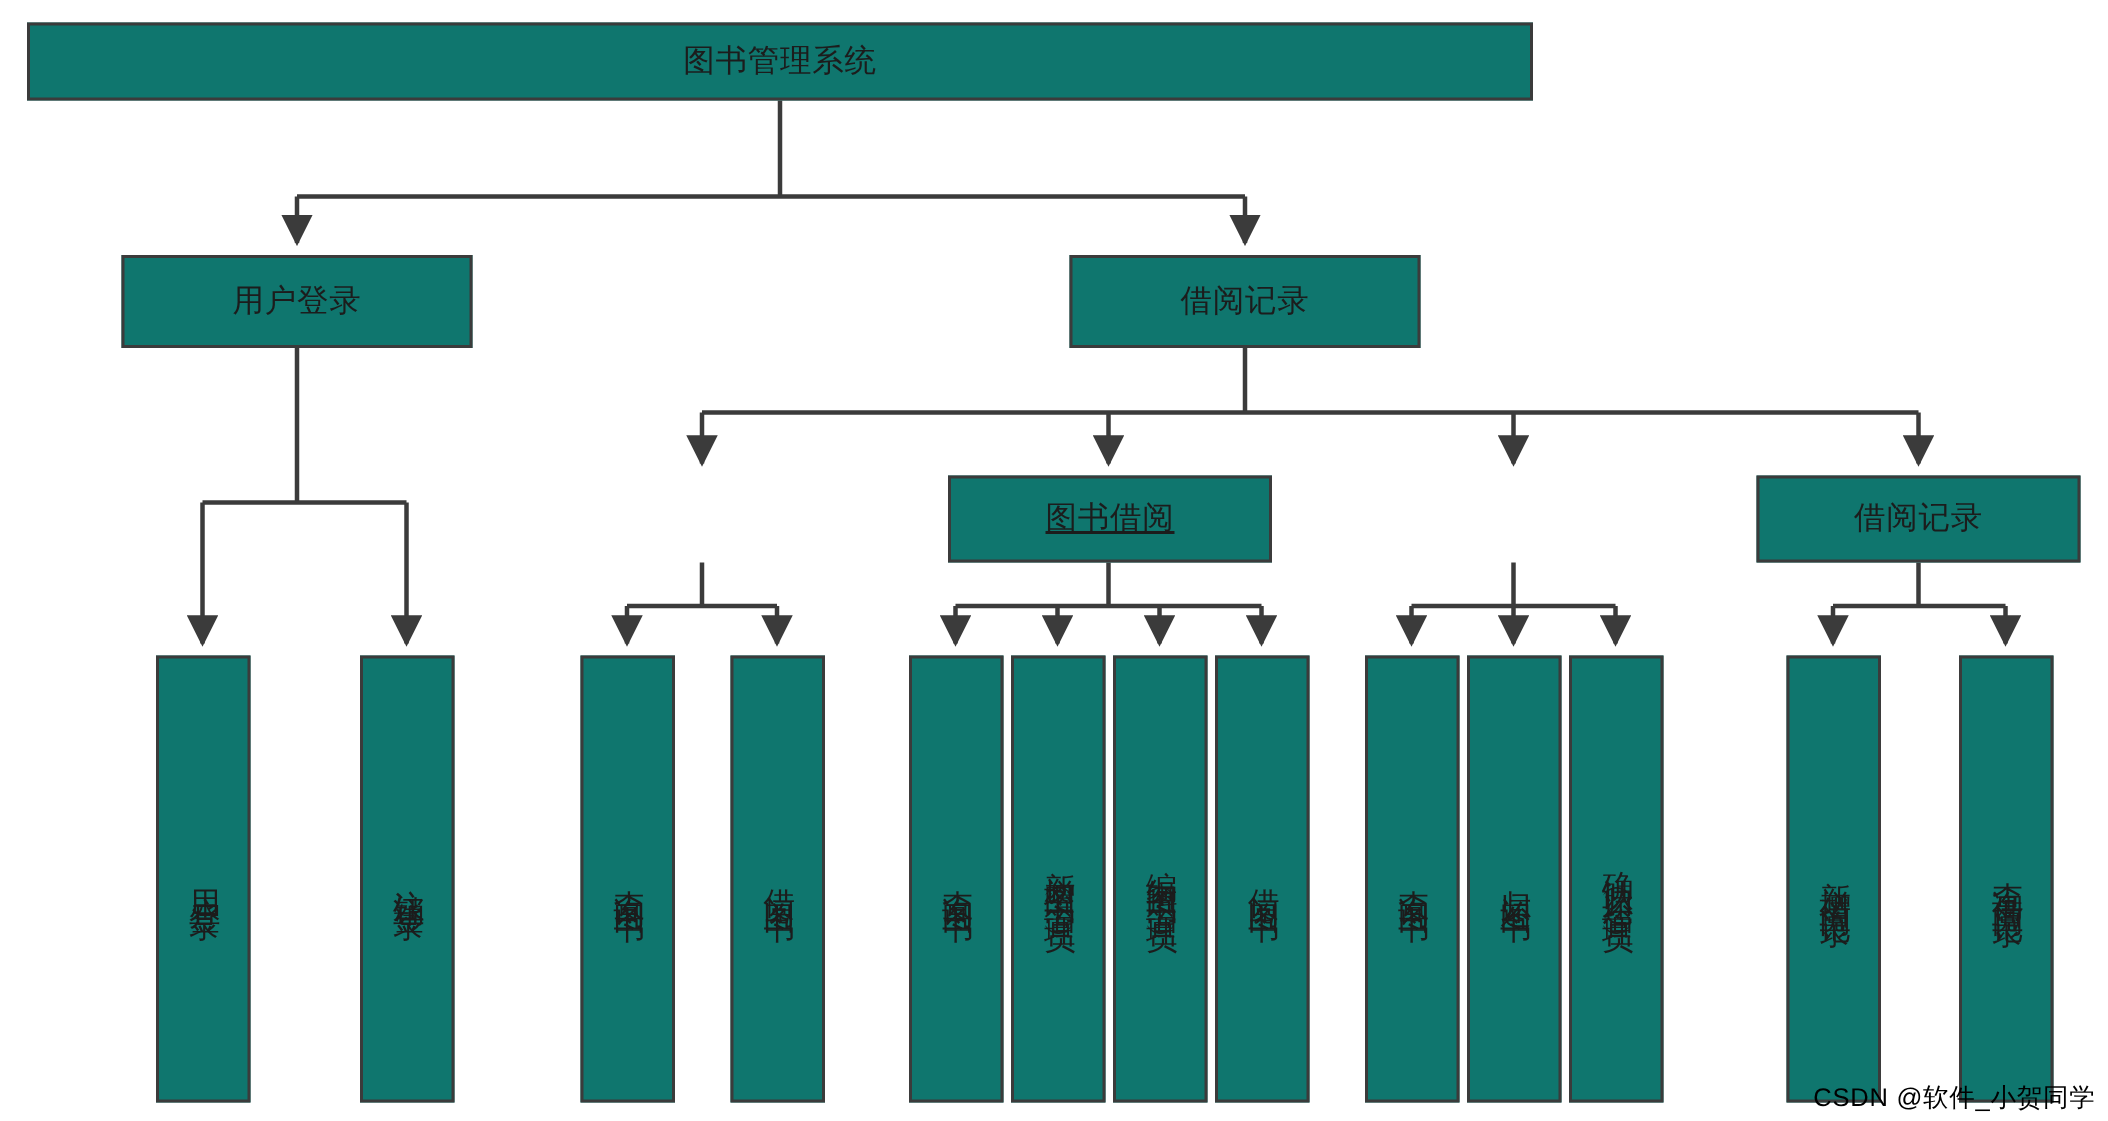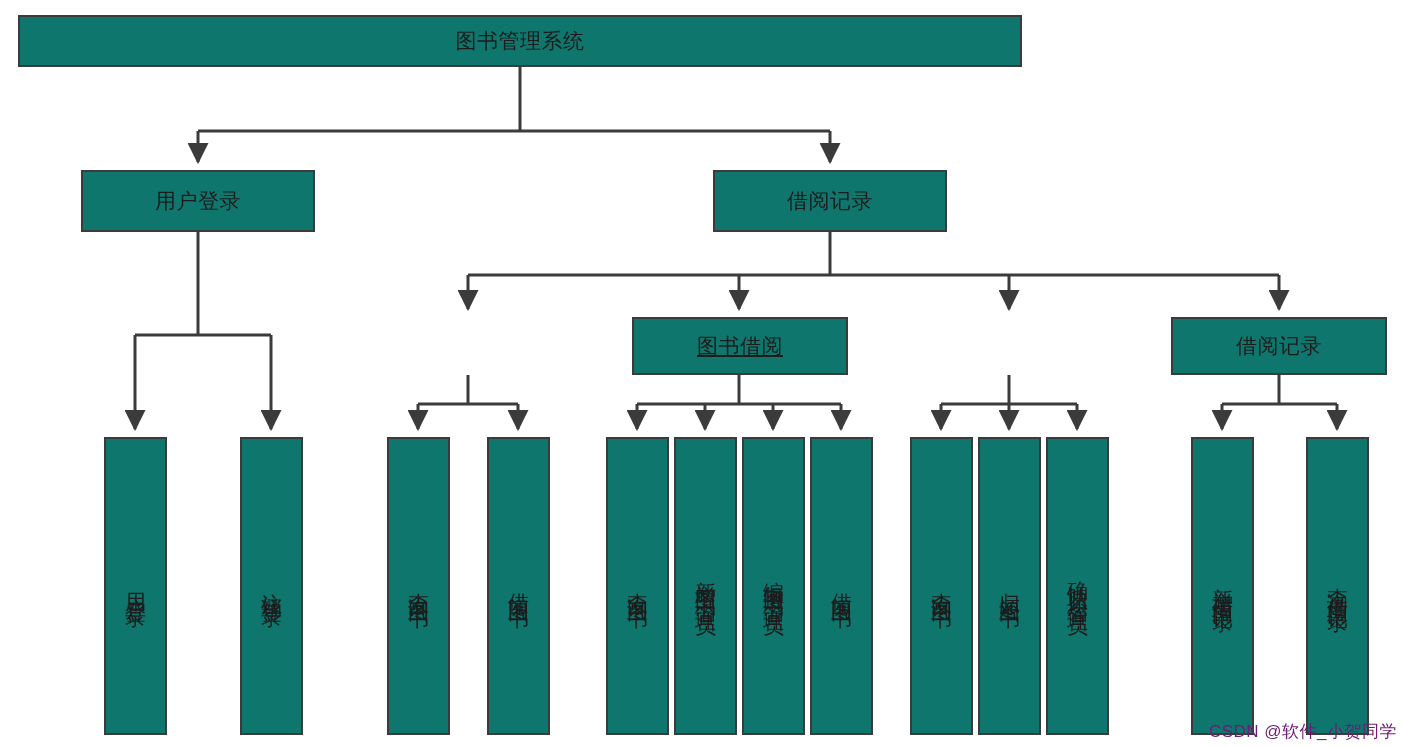--- a/index.html
+++ b/index.html
@@ -54,21 +54,21 @@
   .node-v > span {
     writing-mode: vertical-rl;
     text-orientation: upright;
     letter-spacing: 5px;
   }
   #watermark {
     position: absolute;
     right: 8px;
     bottom: 4px;
     font-size: 17px;
-    color: #701a75;
+    color: #000000;
     white-space: nowrap;
     letter-spacing: 0.5px;
   }
 </style>
 </head>
 <body>
 
 <div id="diagram-root">
 
   <svg id="svg-layer" viewBox="0 0 1405 747" xmlns="http://www.w3.org/2000/svg">

